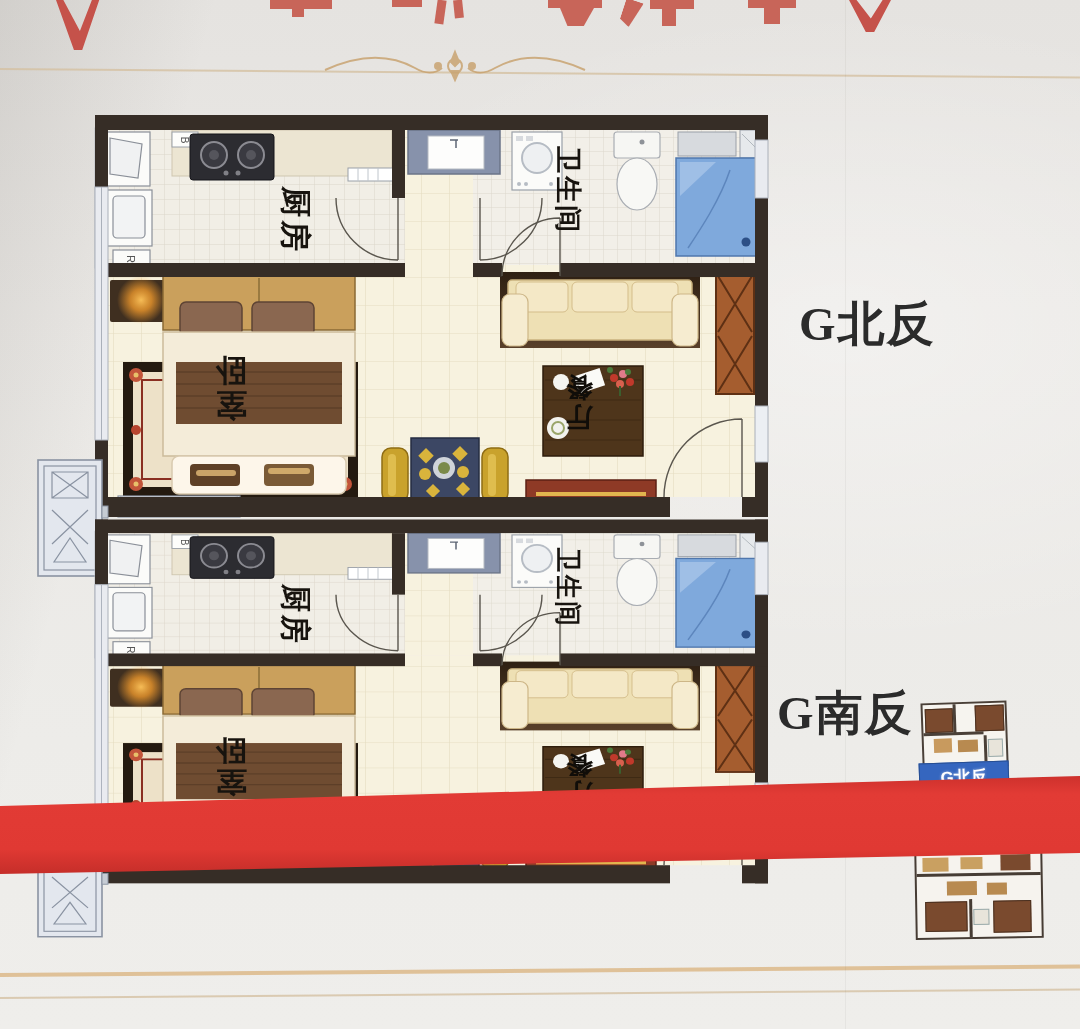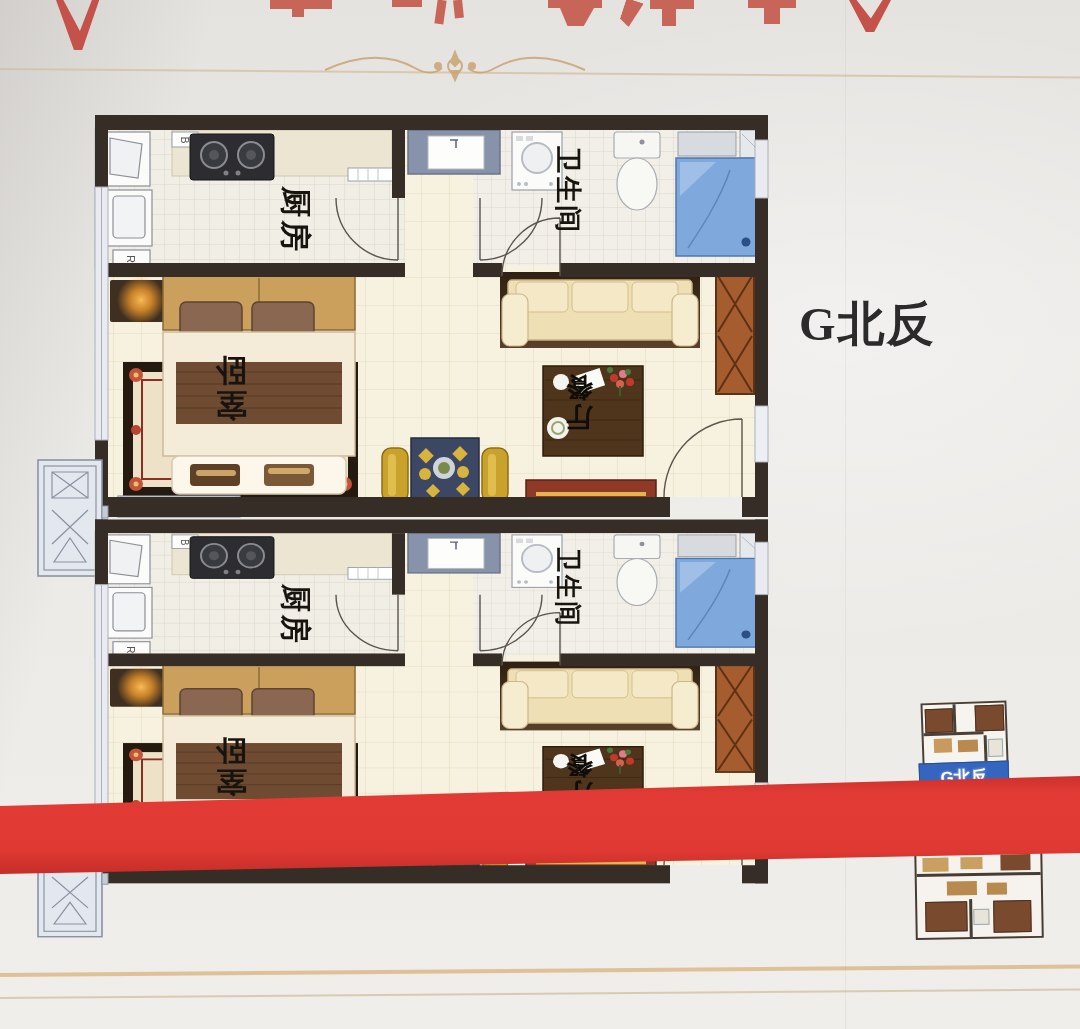--- a/index.html
+++ b/index.html
@@ -566,20 +566,21 @@
         <span class="ch">卧</span>
         <span class="ch">室</span>
       </div>
     <div class="room-label rot180 rl-dining">
         <span class="ch">餐</span>
         <span class="ch">厅</span>
       </div>
   </div>
 
   <div class="caption cap-a">G北反</div>
+  <div class="caption cap-b">G南反</div>
 
   <div class="thumb t1">
     <div class="body">
       <div class="blk" style="left:2px;top:4px;width:26px;height:22px;background:#7a4a2e;border:1px solid #4a3020"></div>
       <div class="blk" style="left:52px;top:2px;width:27px;height:24px;background:#7a4a2e;border:1px solid #4a3020"></div>
       <div class="blk" style="left:30px;top:0;width:3px;height:30px;background:#4a4038"></div>
       <div class="blk" style="left:0;top:28px;width:60px;height:3px;background:#4a4038"></div>
       <div class="blk" style="left:10px;top:34px;width:18px;height:14px;background:#c89a5e"></div>
       <div class="blk" style="left:34px;top:36px;width:20px;height:12px;background:#b88a50"></div>
       <div class="blk" style="left:60px;top:32px;width:3px;height:26px;background:#4a4038"></div>

